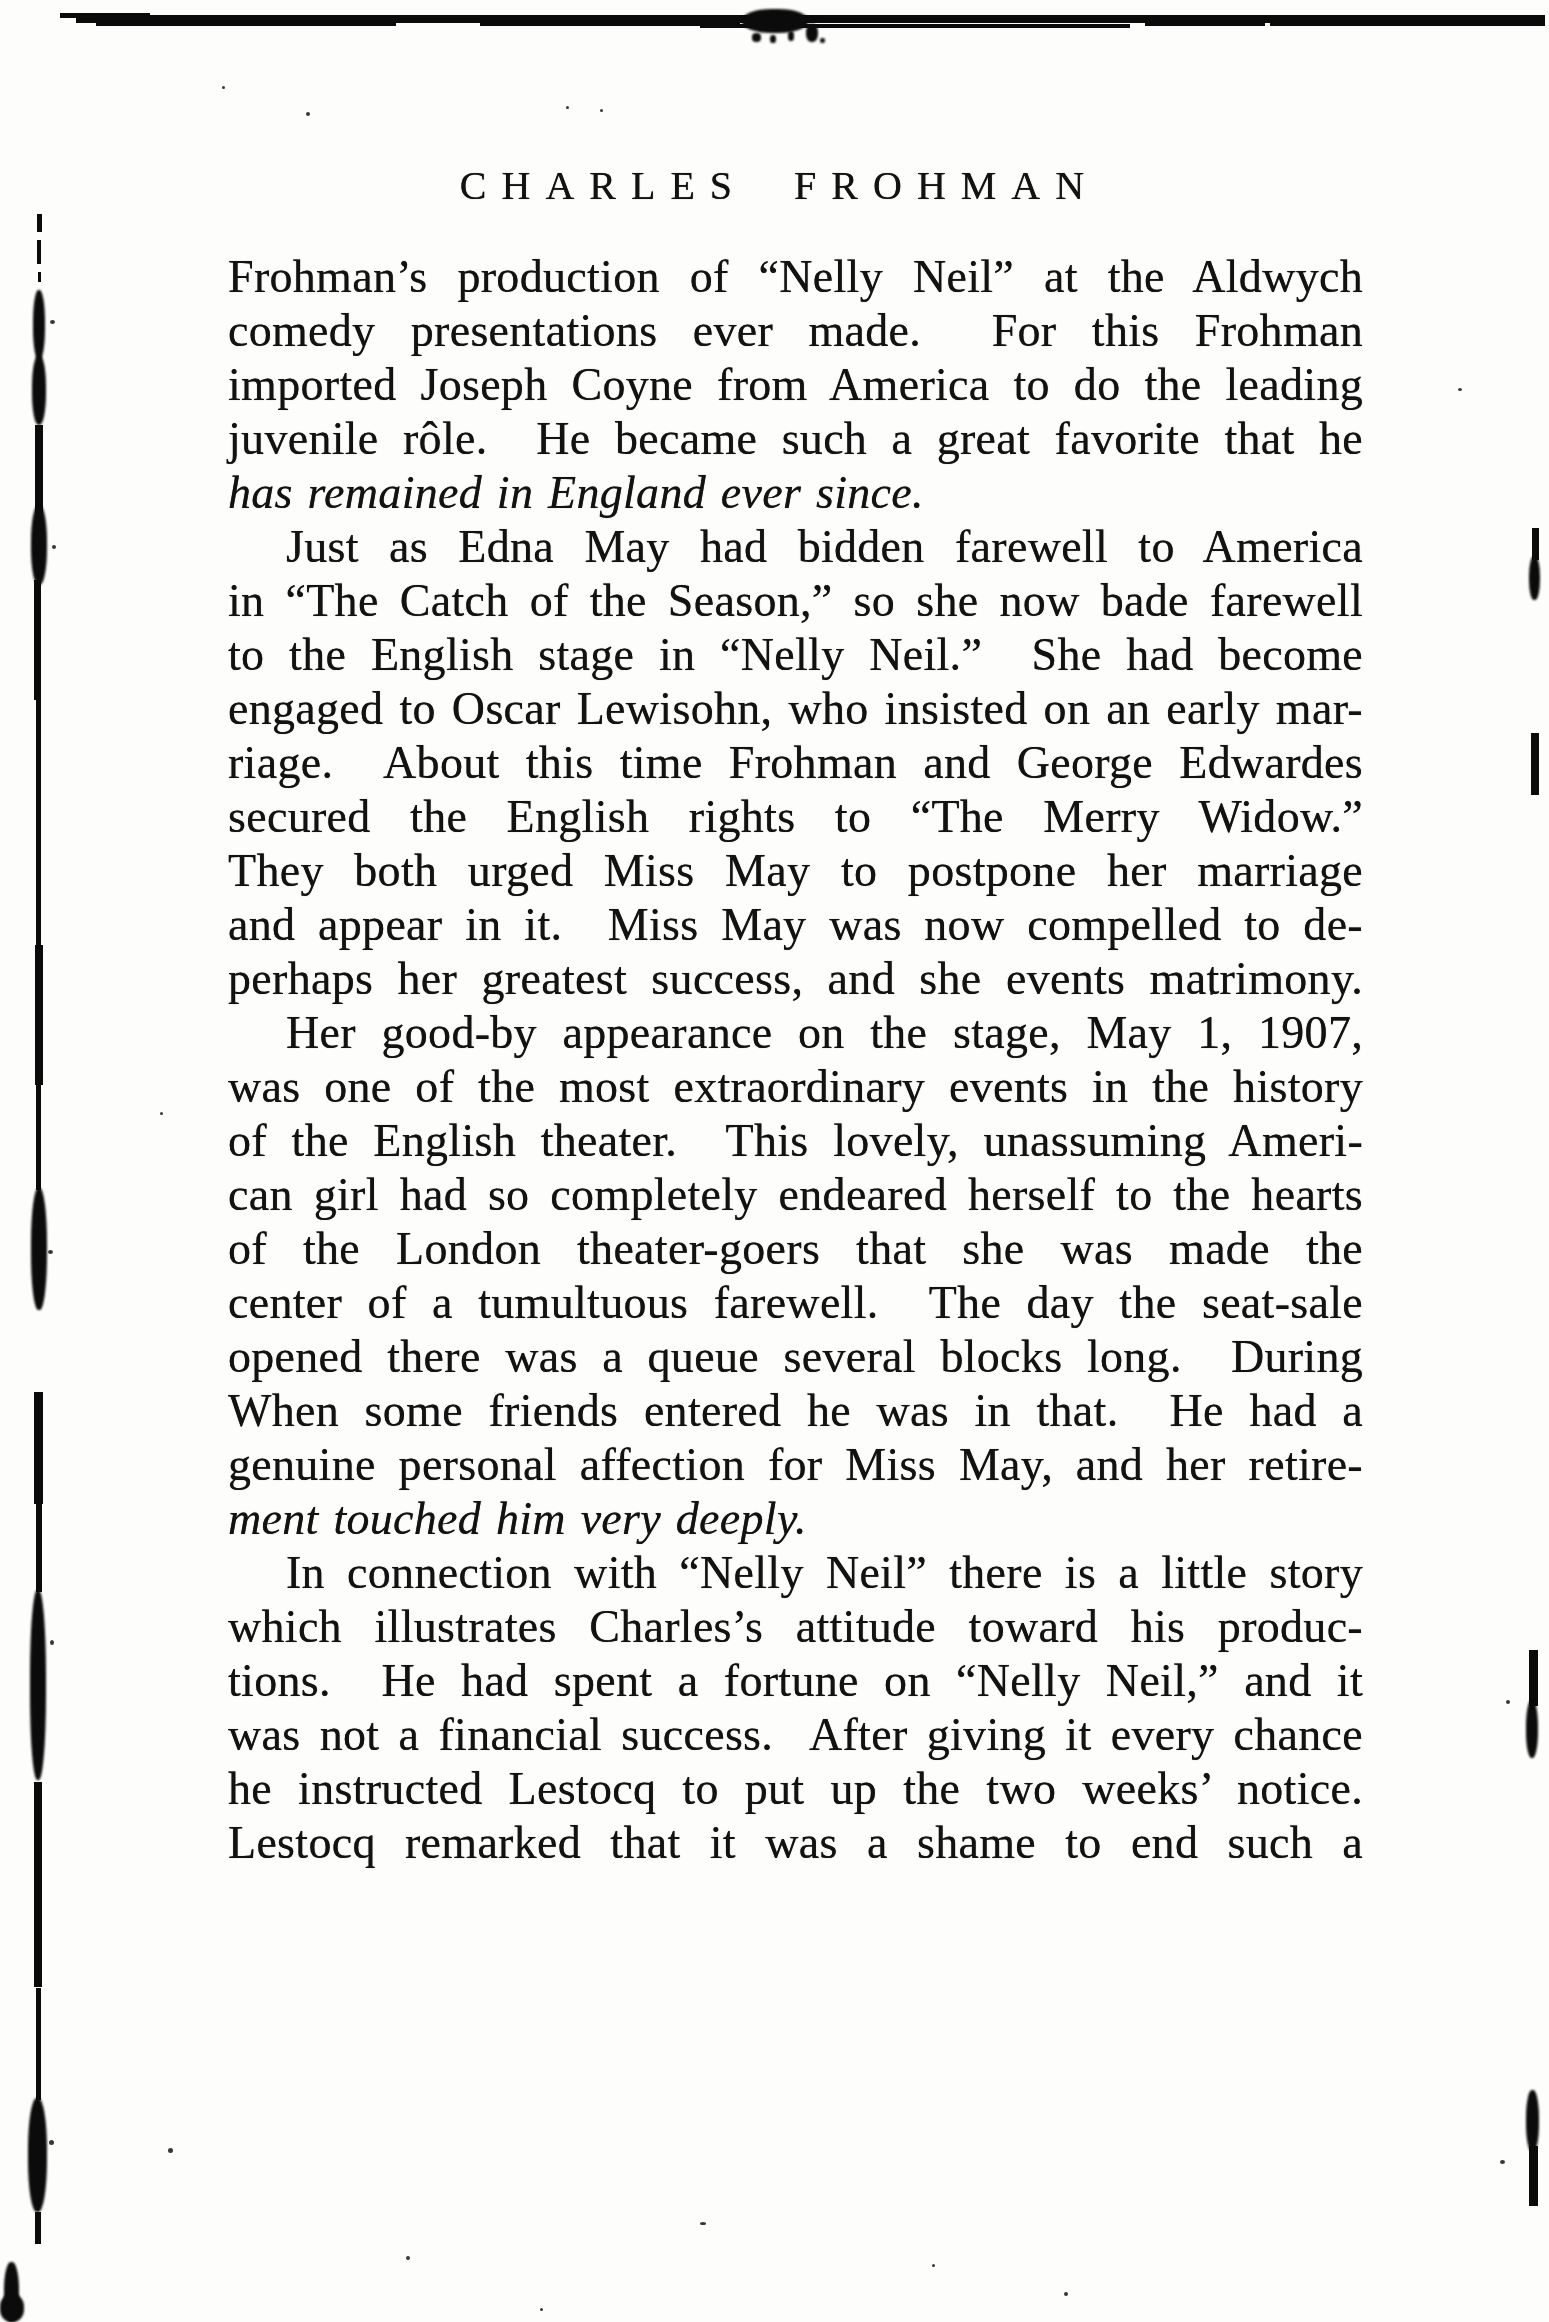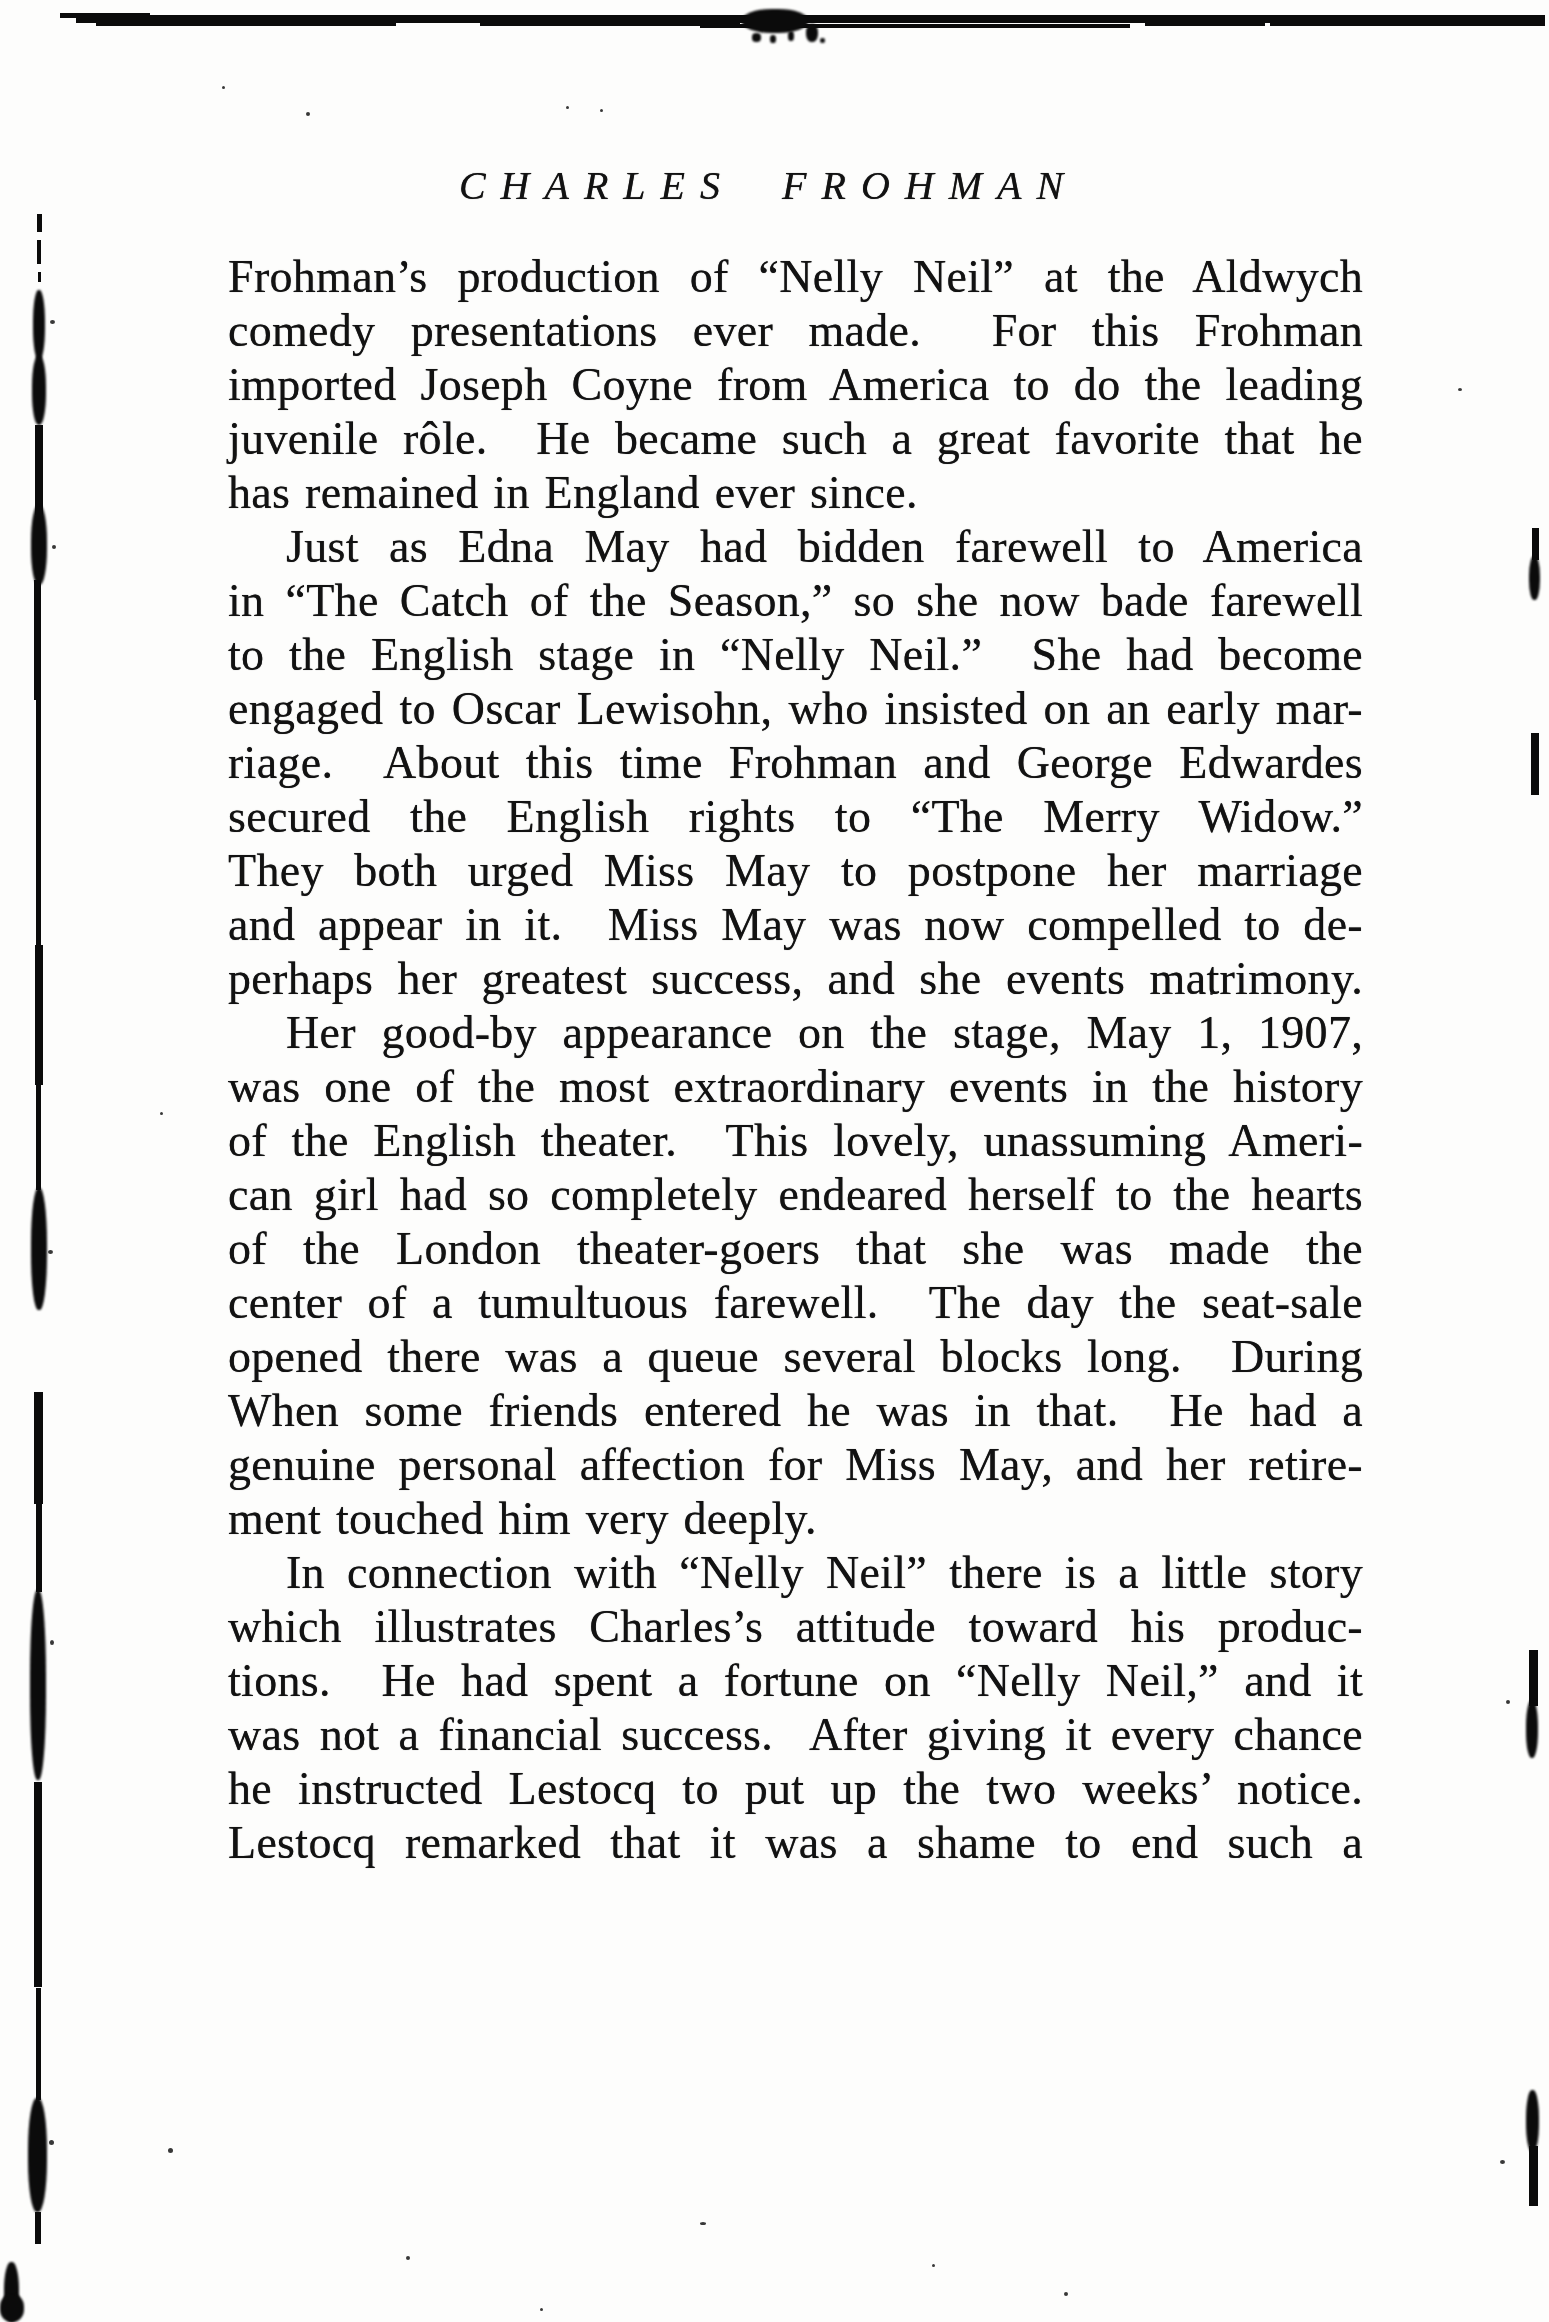--- a/index.html
+++ b/index.html
@@ -8,46 +8,45 @@
     background:#fdfdfc;
     position:relative;
     overflow:hidden;
     font-family:"Liberation Serif","DejaVu Serif",serif;
     color:#121212;
   }
   .page{position:absolute;inset:0;}
   
   .title{
     position:absolute;
-    top:158px;left:224px;width:1135px;
+    top:158px;left:235px;width:1135px;
     height:56px;line-height:56px;
     text-align:center;
     font-size:40px;
     letter-spacing:15px;
     word-spacing:22px;
     transform:translateX(-23px);
     text-shadow:0 0 0.7px rgba(10,10,10,0.85);
-    font-style:italic;
   }
   
   .text-block{
     position:absolute;
     top:250px;left:228px;width:1135px;
     font-size:46px;
     letter-spacing:0.3px;
     word-spacing:3px;
     text-shadow:0 0 0.7px rgba(10,10,10,0.8);
   }
   .line{
     height:54px;line-height:54px;
     text-align:justify;
     text-align-last:justify;
     white-space:pre-wrap;
   }
-  .line.no-fill{text-align-last:left;}
+  .line.no-fill{text-align-last:left;font-style:italic;}
   .line.indent{text-indent:58px;}
   
   .folio{
     position:absolute;
     top:2032px;left:228px;width:1135px;
     height:48px;line-height:48px;
     text-align:center;
     font-size:35px;
     letter-spacing:3px;
     transform:translateX(-23px);

